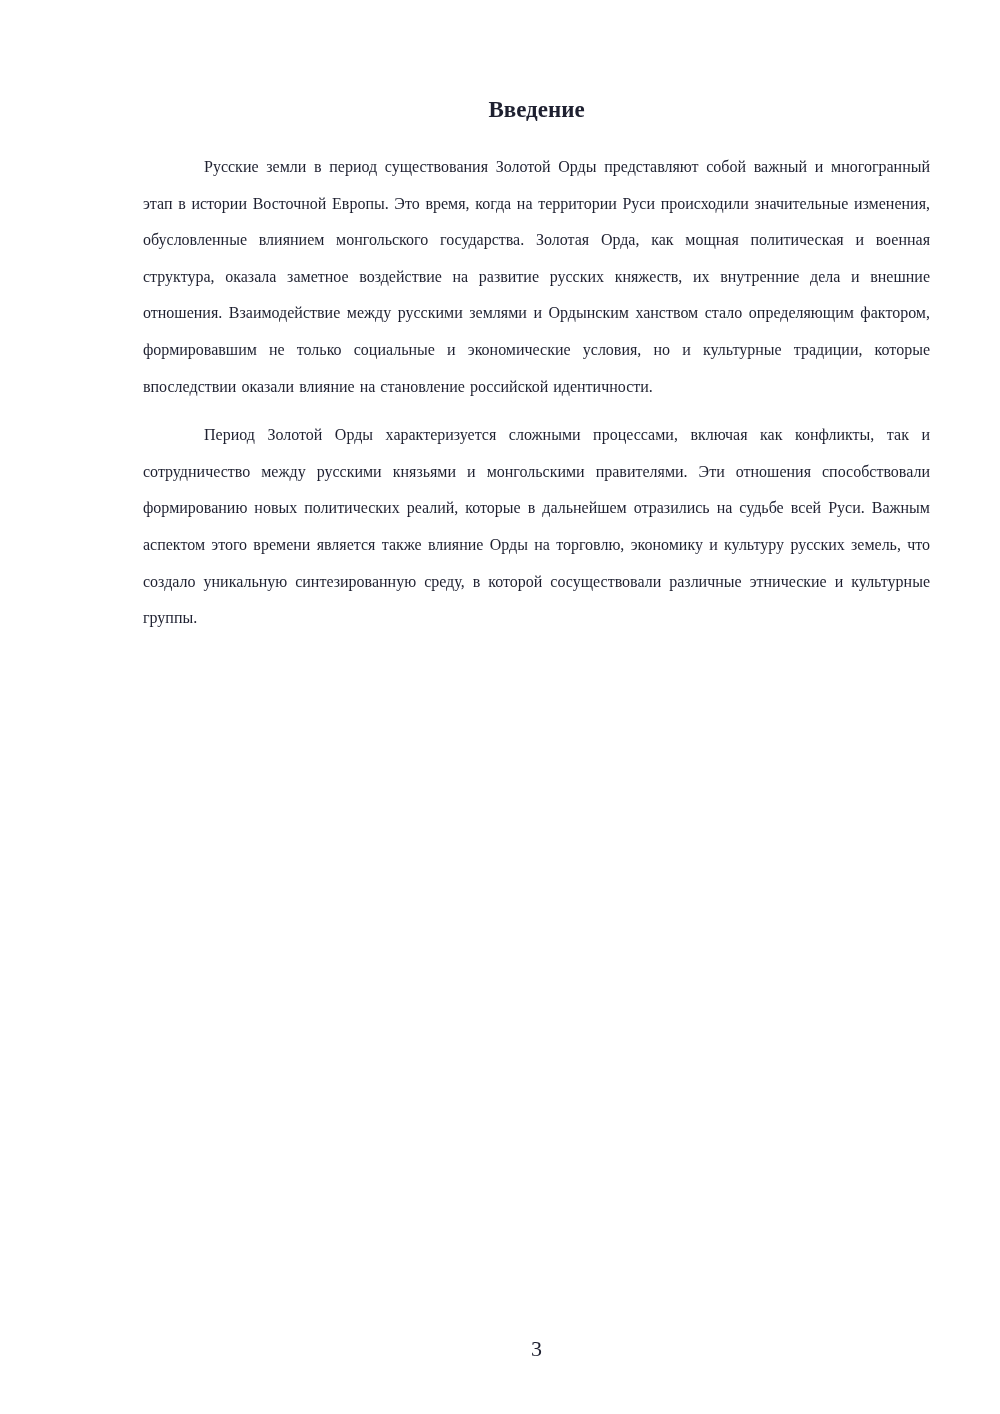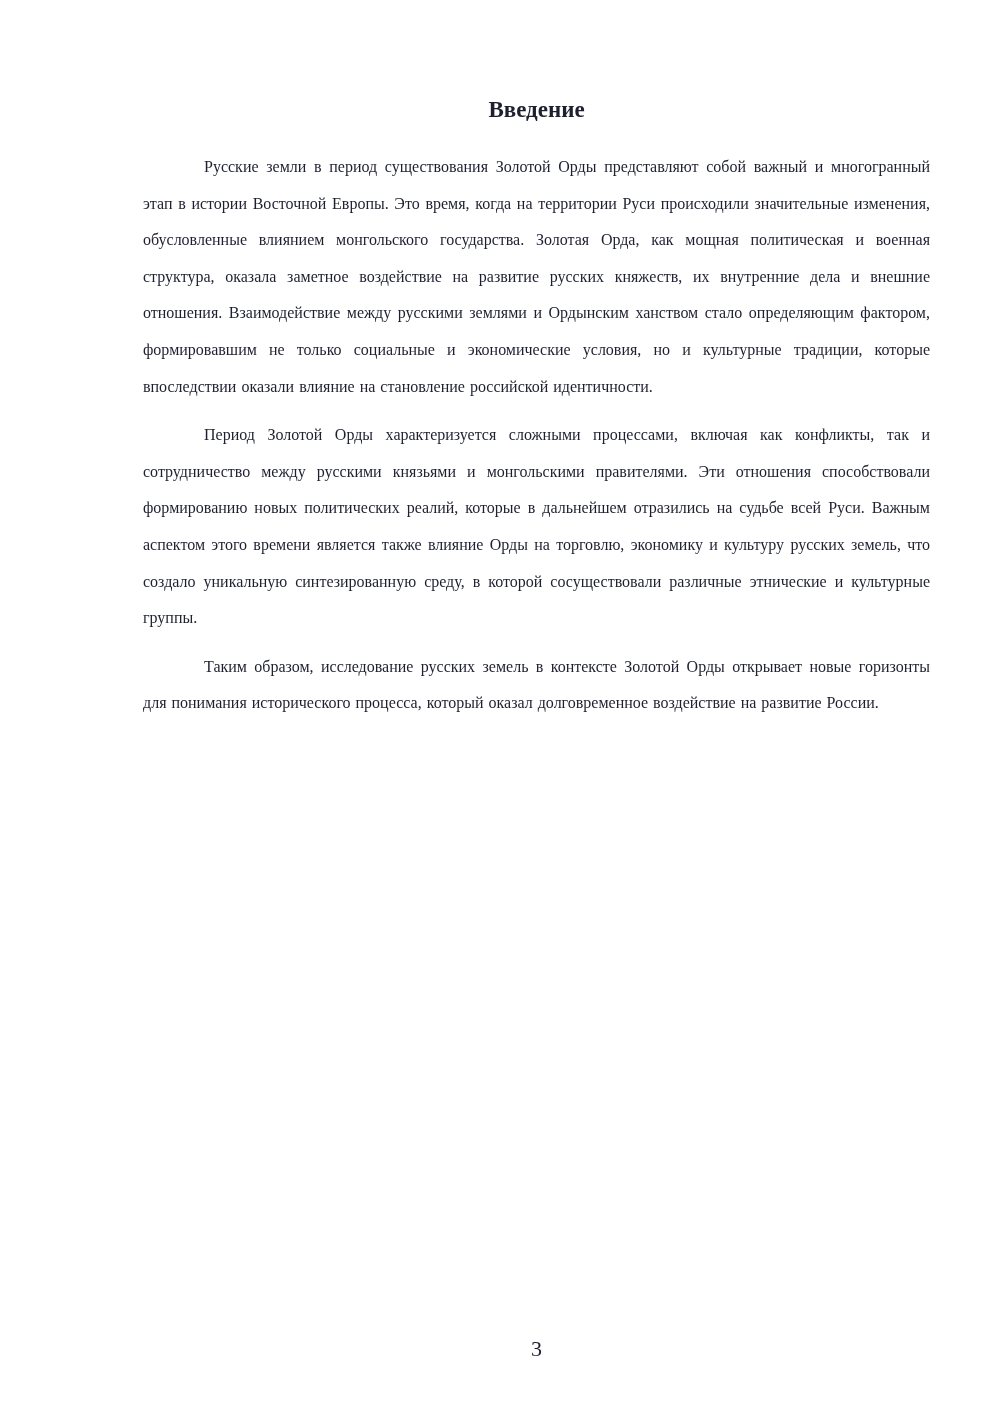--- a/index.html
+++ b/index.html
@@ -49,16 +49,15 @@
   }
 </style>
 </head>
 <body>
 
 <div class="page">
   <div class="content">
     <h1 class="doc-title">Введение</h1>
     <p class="para">Русские земли в период существования Золотой Орды представляют собой важный и многогранный этап в истории Восточной Европы. Это время, когда на территории Руси происходили значительные изменения, обусловленные влиянием монгольского государства. Золотая Орда, как мощная политическая и военная структура, оказала заметное воздействие на развитие русских княжеств, их внутренние дела и внешние отношения. Взаимодействие между русскими землями и Ордынским ханством стало определяющим фактором, формировавшим не только социальные и экономические условия, но и культурные традиции, которые впоследствии оказали влияние на становление российской идентичности.</p>
     <p class="para">Период Золотой Орды характеризуется сложными процессами, включая как конфликты, так и сотрудничество между русскими князьями и монгольскими правителями. Эти отношения способствовали формированию новых политических реалий, которые в дальнейшем отразились на судьбе всей Руси. Важным аспектом этого времени является также влияние Орды на торговлю, экономику и культуру русских земель, что создало уникальную синтезированную среду, в которой сосуществовали различные этнические и культурные группы.</p>
-    <p class="para">Таким образом, исследование русских земель в контексте Золотой Орды открывает новые горизонты для понимания исторического процесса, который оказал долговременное воздействие на развитие России.</p>
   </div>
   <div class="page-number">3</div>
 </div>
 
 </body></html>

